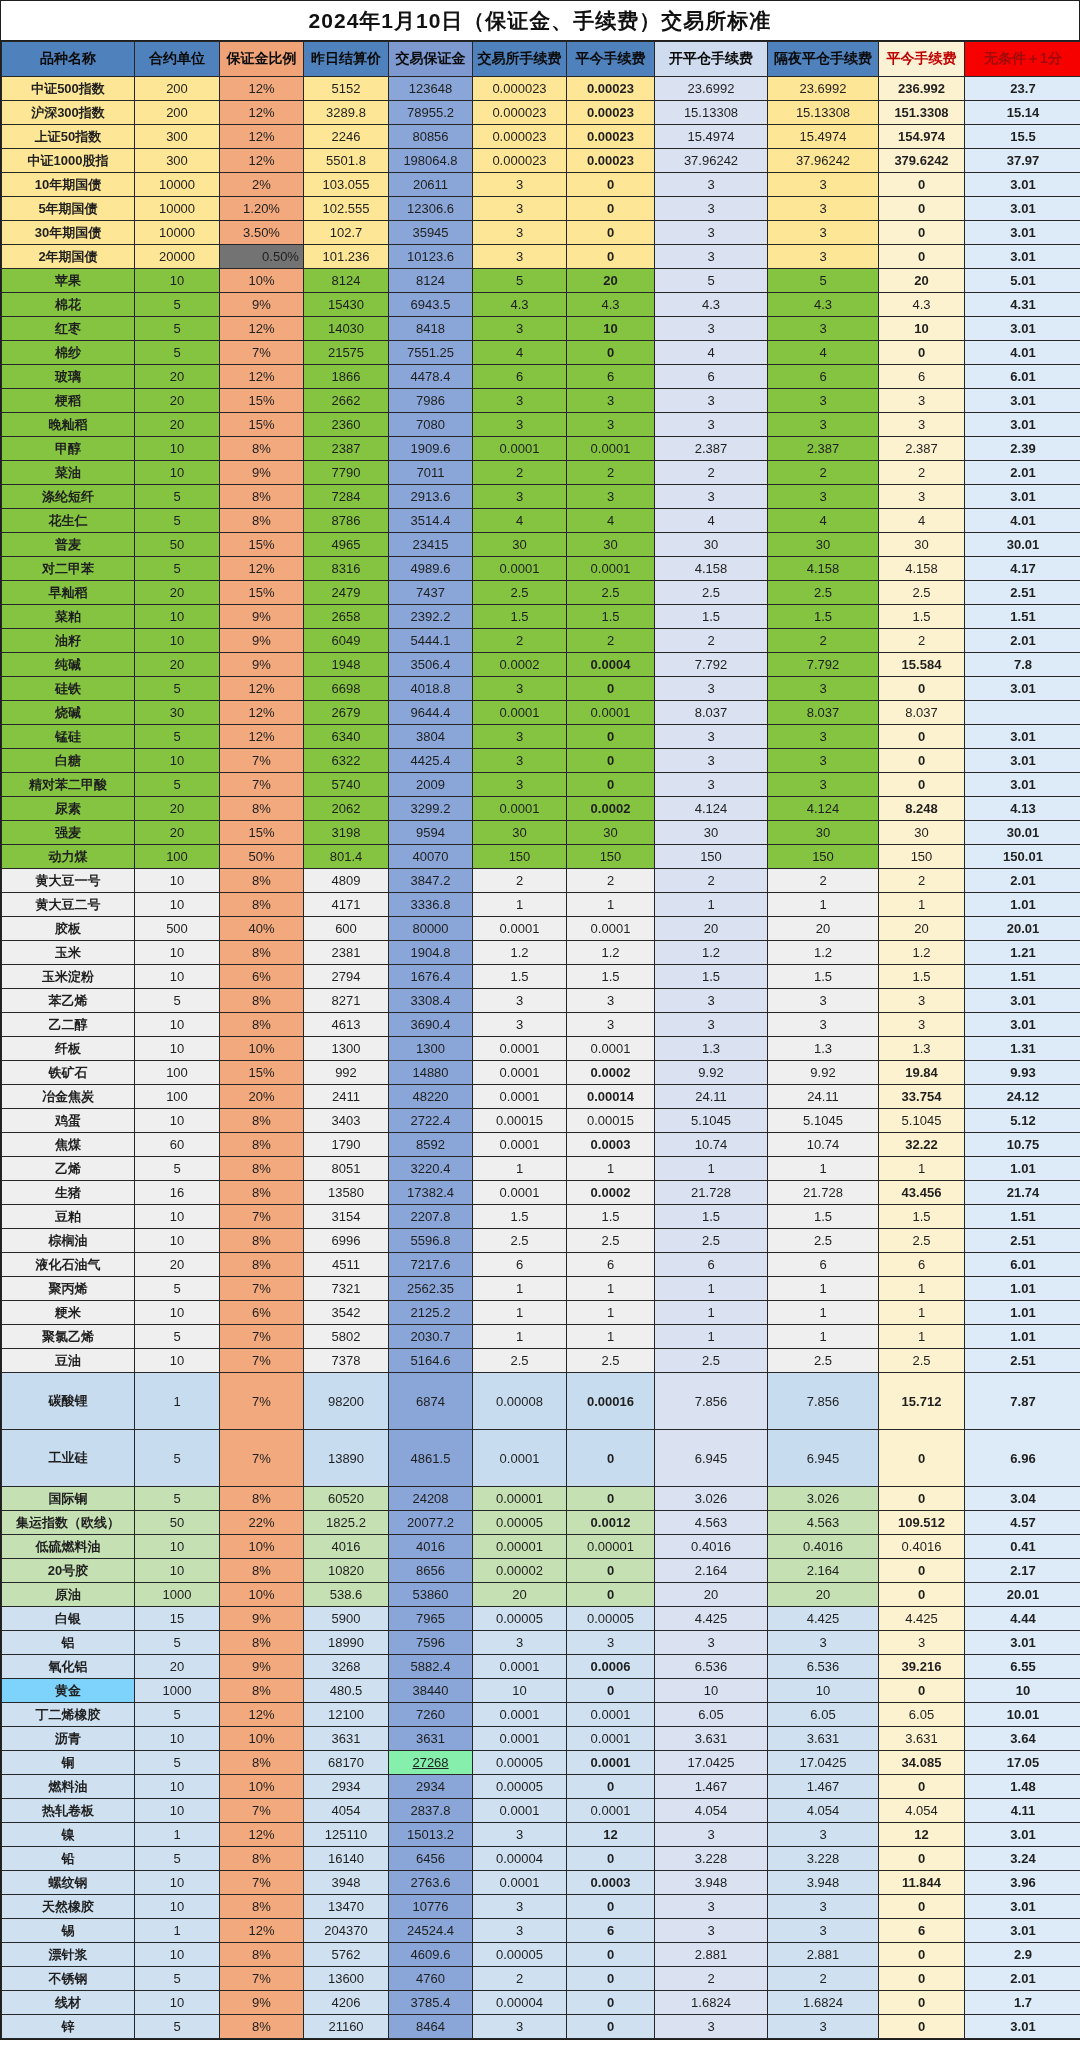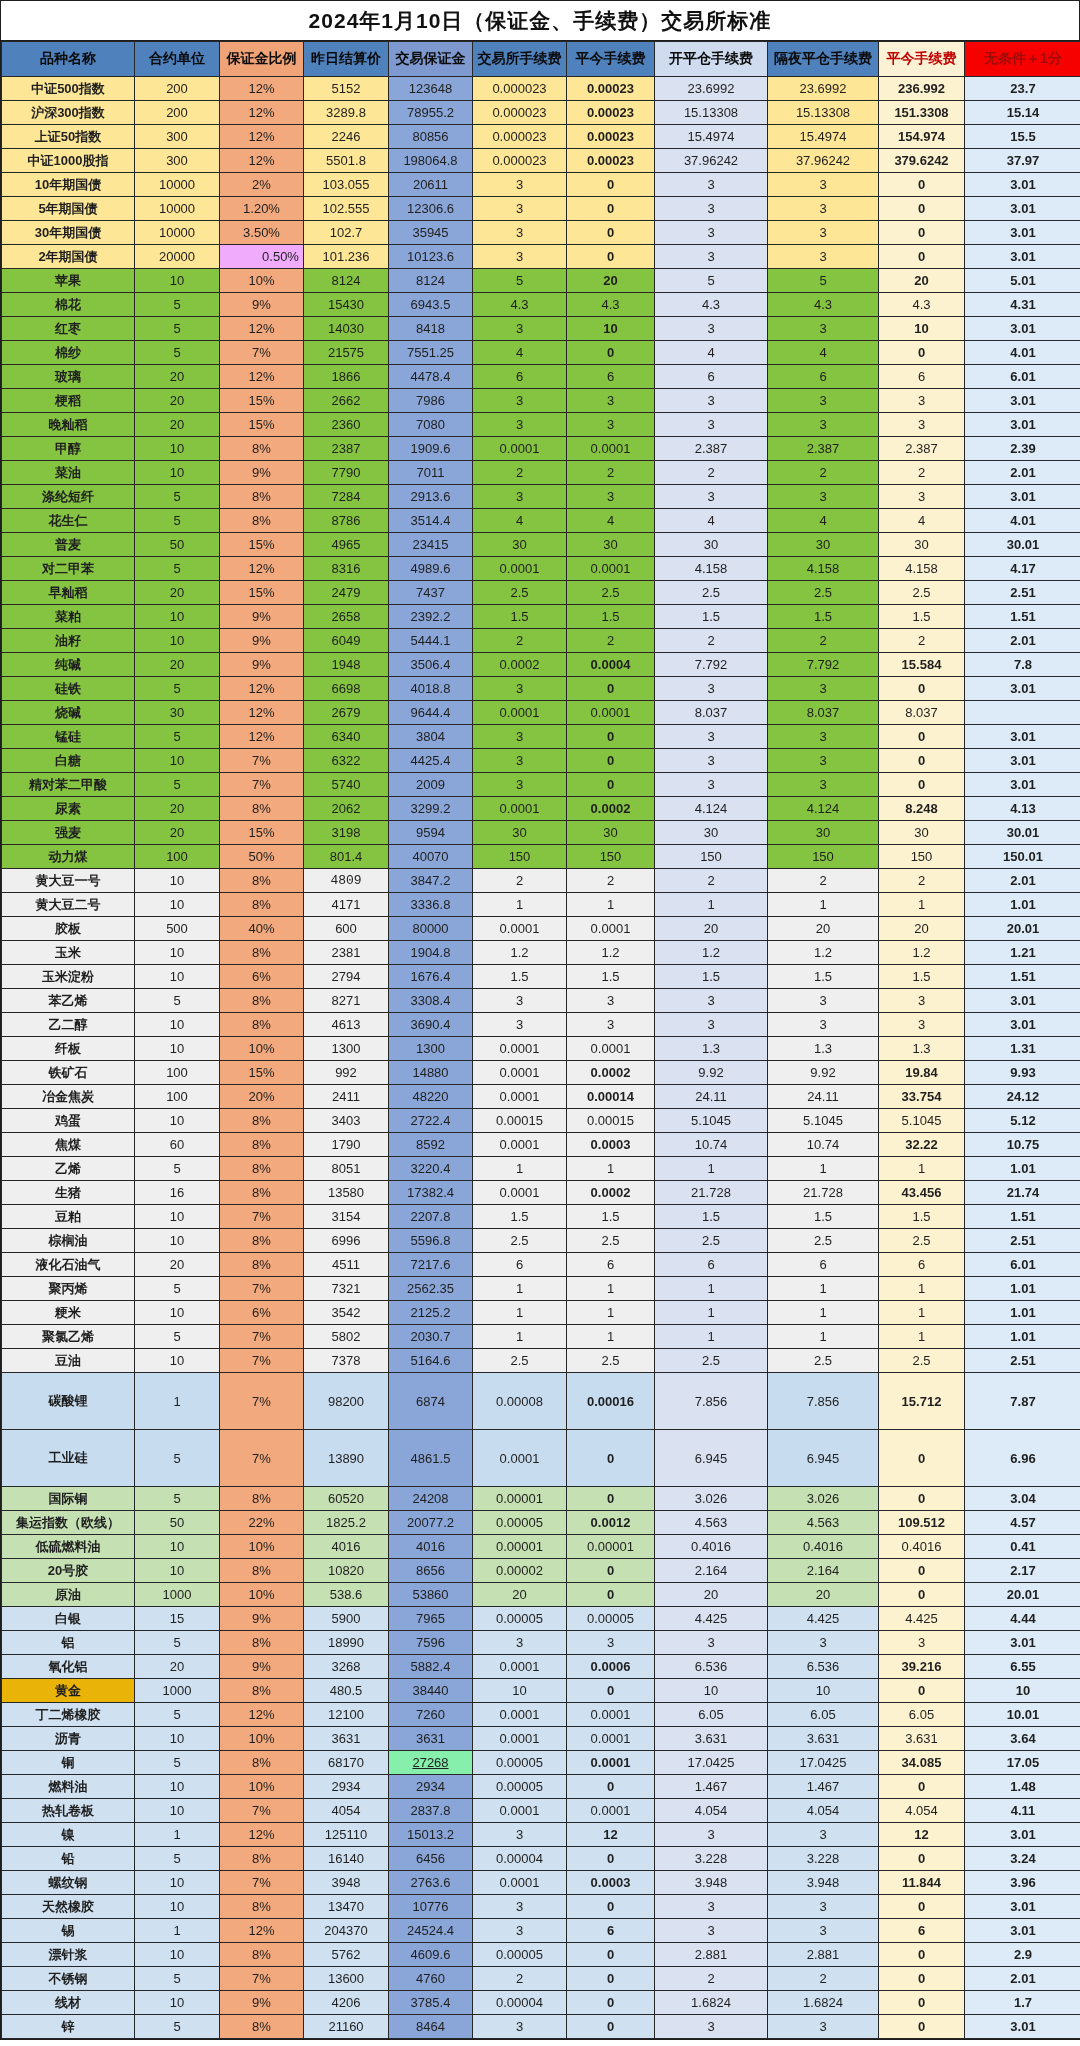--- a/index.html
+++ b/index.html
@@ -144,21 +144,21 @@
           <td style="background: rgb(253, 230, 149);">3</td>
           <td class="b" style="background: rgb(253, 230, 149);">0</td>
           <td style="background: rgb(218, 225, 241);">3</td>
           <td style="background: rgb(253, 230, 149);">3</td>
           <td class="b" style="background: rgb(253, 242, 207);">0</td>
           <td class="uncond" style="background: rgb(220, 235, 247);">3.01</td>
         </tr>
         <tr>
           <td class="name" style="background: rgb(253, 230, 149);">2年期国债</td>
           <td style="background: rgb(253, 230, 149);">20000</td>
-          <td style="background: #f0abfc; padding-left: 40px;">0.50%</td>
+          <td style="background: #737373; padding-left: 40px;">0.50%</td>
           <td style="background: rgb(253, 230, 149);">101.236</td>
           <td style="background: rgb(138, 166, 216);">10123.6</td>
           <td style="background: rgb(253, 230, 149);">3</td>
           <td class="b" style="background: rgb(253, 230, 149);">0</td>
           <td style="background: rgb(218, 225, 241);">3</td>
           <td style="background: rgb(253, 230, 149);">3</td>
           <td class="b" style="background: rgb(253, 242, 207);">0</td>
           <td class="uncond" style="background: rgb(220, 235, 247);">3.01</td>
         </tr>
         <tr>
@@ -483,21 +483,21 @@
           <td style="background: rgb(133, 196, 65);">150</td>
           <td style="background: rgb(218, 225, 241);">150</td>
           <td style="background: rgb(133, 196, 65);">150</td>
           <td style="background: rgb(253, 242, 207);">150</td>
           <td class="uncond" style="background: rgb(220, 235, 247);">150.01</td>
         </tr>
         <tr>
           <td class="name" style="background: rgb(239, 239, 239);">黄大豆一号</td>
           <td style="background: rgb(239, 239, 239);">10</td>
           <td style="background: rgb(242, 169, 125);">8%</td>
-          <td style="background: rgb(239, 239, 239); font-family: Liberation Mono, monospace;">4809</td>
+          <td style="background: rgb(239, 239, 239);">4809</td>
           <td style="background: rgb(138, 166, 216);">3847.2</td>
           <td style="background: rgb(239, 239, 239);">2</td>
           <td style="background: rgb(239, 239, 239);">2</td>
           <td style="background: rgb(218, 225, 241);">2</td>
           <td style="background: rgb(239, 239, 239);">2</td>
           <td style="background: rgb(253, 242, 207);">2</td>
           <td class="uncond" style="background: rgb(220, 235, 247);">2.01</td>
         </tr>
         <tr>
           <td class="name" style="background: rgb(239, 239, 239);">黄大豆二号</td>
@@ -883,21 +883,21 @@
           <td style="background: rgb(207, 225, 241);">3268</td>
           <td style="background: rgb(138, 166, 216);">5882.4</td>
           <td style="background: rgb(207, 225, 241);">0.0001</td>
           <td class="b" style="background: rgb(207, 225, 241);">0.0006</td>
           <td style="background: rgb(218, 225, 241);">6.536</td>
           <td style="background: rgb(207, 225, 241);">6.536</td>
           <td class="b" style="background: rgb(253, 242, 207);">39.216</td>
           <td class="uncond" style="background: rgb(220, 235, 247);">6.55</td>
         </tr>
         <tr>
-          <td class="name" style="background: #eab308;">黄金</td>
+          <td class="name" style="background: #7dd3fc;">黄金</td>
           <td style="background: rgb(207, 225, 241);">1000</td>
           <td style="background: rgb(242, 169, 125);">8%</td>
           <td style="background: rgb(207, 225, 241);">480.5</td>
           <td style="background: rgb(138, 166, 216);">38440</td>
           <td style="background: rgb(207, 225, 241);">10</td>
           <td class="b" style="background: rgb(207, 225, 241);">0</td>
           <td style="background: rgb(218, 225, 241);">10</td>
           <td style="background: rgb(207, 225, 241);">10</td>
           <td class="b" style="background: rgb(253, 242, 207);">0</td>
           <td class="uncond" style="background: rgb(220, 235, 247);">10</td>

